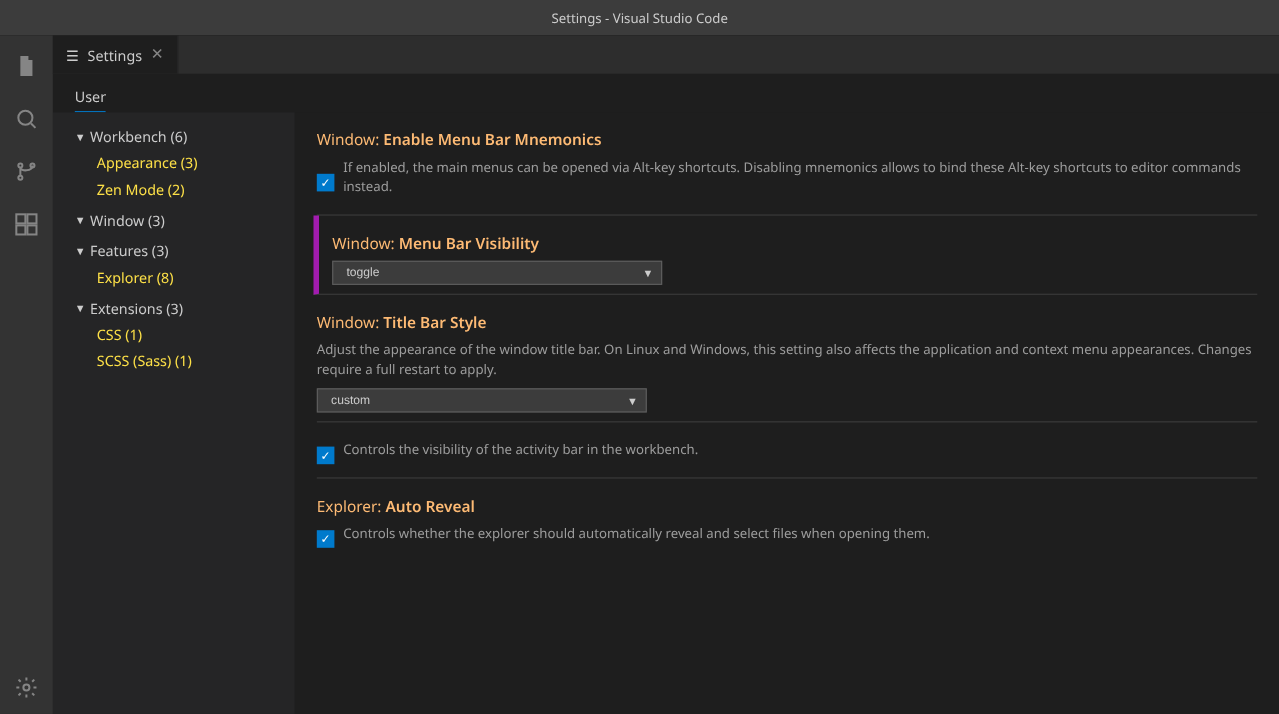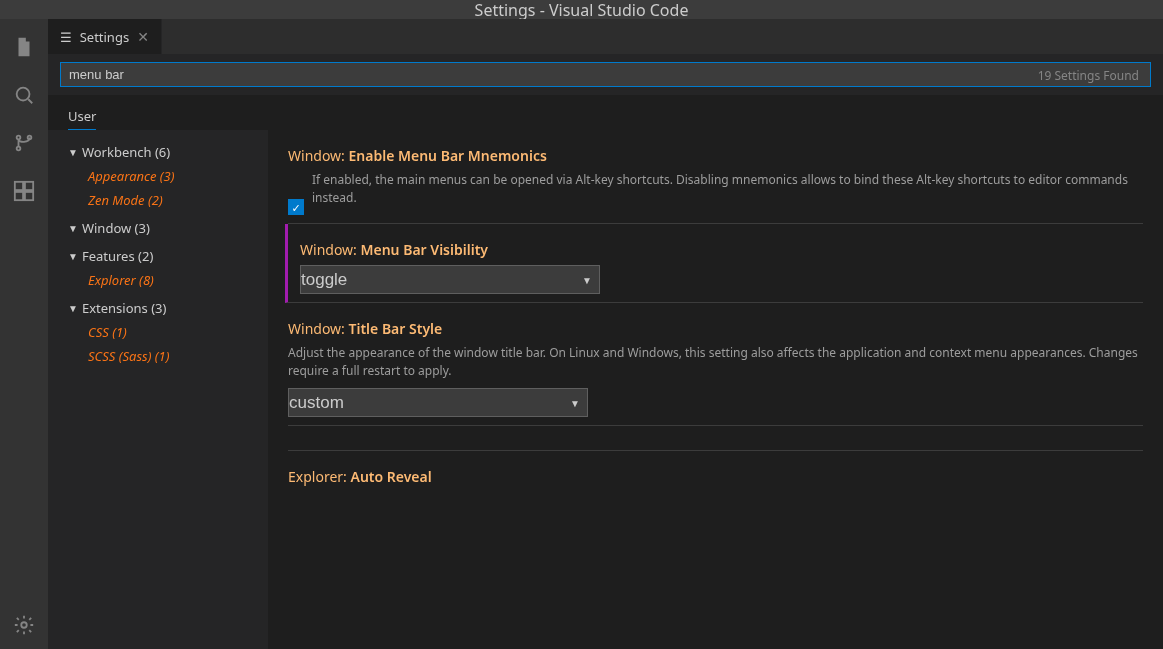--- a/index.html
+++ b/index.html
@@ -9,25 +9,25 @@
       font-family: 'Segoe UI', system-ui, sans-serif;
       font-size: 13px;
       height: 649px;
       width: 1163px;
       overflow: hidden;
       display: flex;
       flex-direction: column;
     }
     .title-bar {
       background: #3c3c3c;
-      height: 19px;
+      height: 32px;
       display: flex;
       align-items: center;
       justify-content: center;
-      font-size: 16px;
+      font-size: 12px;
       color: #cccccc;
       flex-shrink: 0;
     }
     .main-area {
       display: flex;
       flex: 1;
       overflow: hidden;
     }
     .activity-bar {
       width: 48px;
@@ -147,23 +147,22 @@
       gap: 4px;
       font-size: 13px;
     }
     .sidebar-item .arrow {
       font-size: 10px;
       color: #cccccc;
     }
     .sidebar-subitem {
       padding: 3px 12px 3px 40px;
       cursor: pointer;
-      color: #f97316;
-      font-size: 13px;
-      font-style: italic;
+      color: #fde047;
+      font-size: 13px;
     }
     .settings-panel {
       flex: 1;
       overflow-y: auto;
       padding: 0 20px 20px 20px;
       background: #1e1e1e;
     }
     .setting-block {
       padding: 16px 0 8px 0;
       border-bottom: 1px solid #3c3c3c;
@@ -178,27 +177,27 @@
     .setting-title strong {
       font-weight: 600;
     }
     .setting-desc {
       color: #9d9d9d;
       font-size: 12px;
       line-height: 1.5;
       margin-bottom: 8px;
     }
     .setting-with-border {
-      border-left: 3px solid #a21caf;
+      border-left: 5px solid #a21caf;
       padding-left: 12px;
       margin-left: -3px;
     }
     .checkbox-row {
       display: flex;
-      align-items: flex-end;
+      align-items: center;
       gap: 8px;
     }
     .checkbox-icon {
       width: 16px;
       height: 16px;
       background: #007acc;
       display: flex;
       align-items: center;
       justify-content: center;
       flex-shrink: 0;
@@ -206,22 +205,22 @@
     }
     .checkbox-icon::after {
       content: '✓';
       color: white;
       font-size: 11px;
     }
     .setting-select {
       background: #3c3c3c;
       border: 1px solid #5f5f5f;
       color: #cccccc;
-      font-size: 17px;
-      padding: 4px 24px 4px 0;
+      font-size: 11px;
+      padding: 4px 24px 4px 12px;
       appearance: none;
       outline: none;
       cursor: pointer;
       min-width: 300px;
     }
     .select-wrapper {
       position: relative;
       display: inline-block;
     }
     .select-arrow {
@@ -288,26 +287,20 @@
     <div class="tab-bar">
       <div class="tab">
         <span>☰</span>
         <span>Settings</span>
         <span class="tab-close">✕</span>
       </div>
     </div>
 
     <div class="settings-main">
 
-      <div class="search-bar">
-        <div class="search-wrapper">
-          <input class="search-input" type="text" value="menu bar" placeholder="Search settings" style="">
-          <span class="search-count">19 Settings Found</span>
-        </div>
-      </div>
 
       <div class="user-tab">
         <span class="user-tab-label">User</span>
       </div>
 
       <div class="settings-body">
 
         <div class="settings-sidebar">
 
           <div class="sidebar-section">
@@ -322,21 +315,21 @@
           <div class="sidebar-section">
             <div class="sidebar-item">
               <span class="arrow">▼</span>
               <span>Window (3)</span>
             </div>
           </div>
 
           <div class="sidebar-section">
             <div class="sidebar-item">
               <span class="arrow">▼</span>
-              <span>Features (2)</span>
+              <span>Features (3)</span>
             </div>
             <div class="sidebar-subitem">Explorer (8)</div>
           </div>
 
           <div class="sidebar-section">
             <div class="sidebar-item">
               <span class="arrow">▼</span>
               <span>Extensions (3)</span>
             </div>
             <div class="sidebar-subitem">CSS (1)</div>
@@ -383,25 +376,37 @@
             <div class="select-wrapper">
               <select class="setting-select">
                 <option value="native">native</option>
                 <option value="custom" selected="">custom</option>
               </select>
               <span class="select-arrow">▼</span>
             </div>
           </div>
 
           <div class="setting-block">
+            <div class="checkbox-row">
+              <div class="checkbox-icon"></div>
+              <span class="setting-desc">
+                Controls the visibility of the activity bar in the workbench.
+              </span>
+            </div>
           </div>
 
           <div class="setting-block">
             <div class="setting-title">
               Explorer: <strong>Auto Reveal</strong>
             </div>
+            <div class="checkbox-row">
+              <div class="checkbox-icon"></div>
+              <span class="setting-desc">
+                Controls whether the explorer should automatically reveal and select files when opening them.
+              </span>
+            </div>
           </div>
 
         </div>
       </div>
     </div>
   </div>
 </div>
 
 </body></html>

